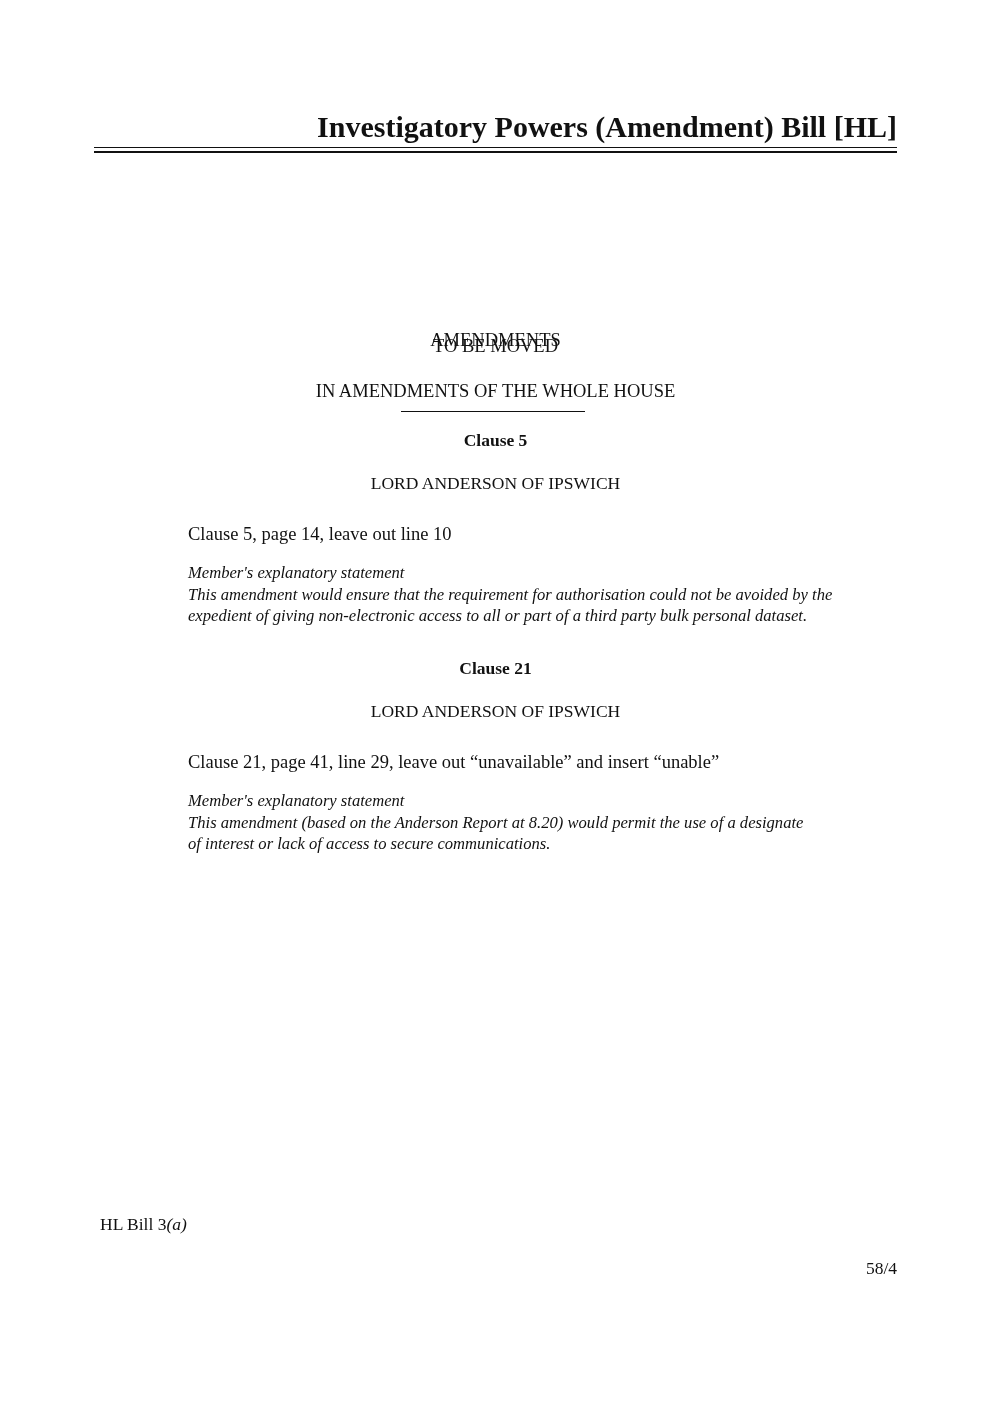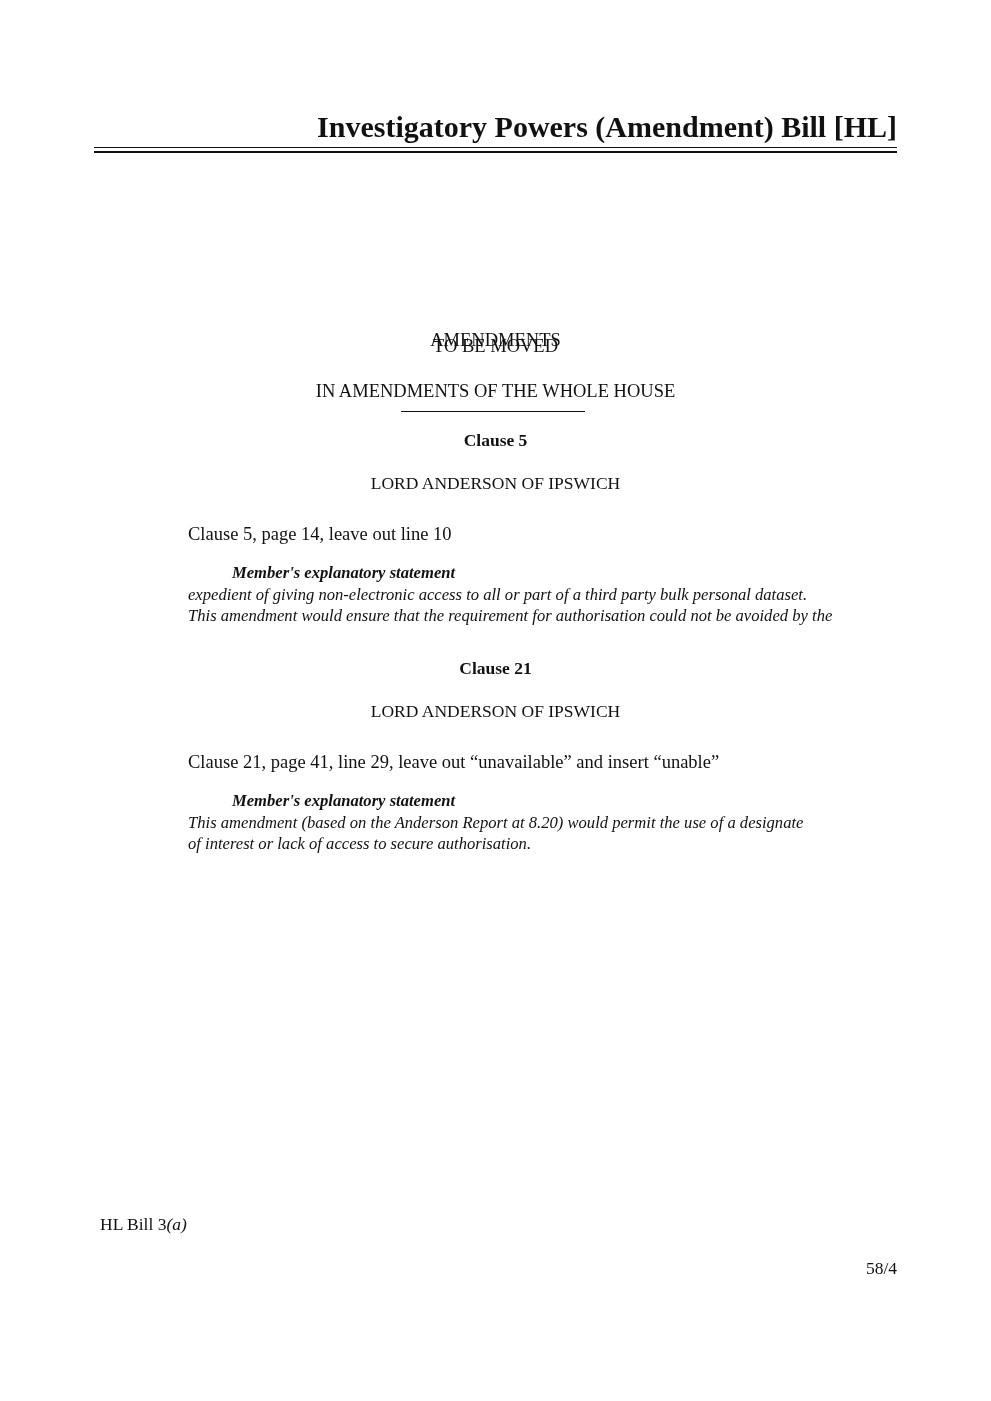--- a/index.html
+++ b/index.html
@@ -5,48 +5,48 @@
   html, body { margin:0; padding:0; background:#ffffff; }
   body { width:991px; height:1401px; position:relative; font-family:"Liberation Serif","DejaVu Serif",serif; color:#111; }
   .title { position:absolute; left:94px; width:803px; top:108px; text-align:right; font-weight:bold; font-size:30px; line-height:38px; }
   .rule-thin { position:absolute; left:94px; width:803px; top:147px; height:0; border-top:1.5px solid #111; }
   .rule-thick { position:absolute; left:94px; width:803px; top:151px; height:0; border-top:2.5px solid #111; }
   .center { position:absolute; left:0; width:991px; text-align:center; font-size:18.5px; line-height:24px; }
   .short-rule { position:absolute; left:401px; width:184px; top:411px; border-top:1.2px solid #111; }
   .bold { font-weight:bold; }
   .para { position:absolute; left:188px; width:712px; font-size:18.5px; line-height:24px; }
   .stmt { position:absolute; left:188px; width:712px; font-size:16.6px; line-height:21.5px; font-style:italic; }
-  .stmt .head { font-weight:bold;margin-left:44px; }
+  .stmt .head { font-weight:normal; }
   .footer-left { position:absolute; left:94px; top:1213px; font-size:17.5px; line-height:22px;margin-left:6px; }
   .footer-right { position:absolute; right:94px; top:1257px; font-size:17.5px; line-height:22px; }
 </style>
 </head>
 <body>
 
 <div class="title">Investigatory Powers (Amendment) Bill [HL]</div>
 <div class="rule-thin"></div>
 <div class="rule-thick"></div>
 
 <div class="center" style="top:304px;margin-top:24px;">AMENDMENTS</div>
 <div class="center" style="top:334px;">TO BE MOVED</div>
 <div class="center" style="top:379px;">IN AMENDMENTS OF THE WHOLE HOUSE</div>
 <div class="short-rule"></div>
 
 <div class="center bold" style="top:428px; font-size:17.5px;">Clause 5</div>
 <div class="center" style="top:471px; font-size:17.5px;">LORD ANDERSON OF IPSWICH</div>
 <div class="para" style="top:522px;">Clause 5, page 14, leave out line 10</div>
 <div class="stmt" style="top:562px;">
   <div class="head">Member's explanatory statement</div>
+  <div>This amendment would ensure that the requirement for authorisation could not be avoided by the</div>
   <div>expedient of giving non-electronic access to all or part of a third party bulk personal dataset.</div>
-  <div>This amendment would ensure that the requirement for authorisation could not be avoided by the</div>
 </div>
 
 <div class="center bold" style="top:656px; font-size:17.5px;">Clause 21</div>
 <div class="center" style="top:699px; font-size:17.5px;">LORD ANDERSON OF IPSWICH</div>
 <div class="para" style="top:750px;">Clause 21, page 41, line 29, leave out “unavailable” and insert “unable”</div>
 <div class="stmt" style="top:790px;">
   <div class="head">Member's explanatory statement</div>
   <div>This amendment (based on the Anderson Report at 8.20) would permit the use of a designate</div>
-  <div>of interest or lack of access to secure authorisation.</div>
+  <div>of interest or lack of access to secure communications.</div>
 </div>
 
 <div class="footer-left"><span>HL Bill 3</span><i>(a)</i></div>
 <div class="footer-right">58/4</div>
 
 </body></html>

